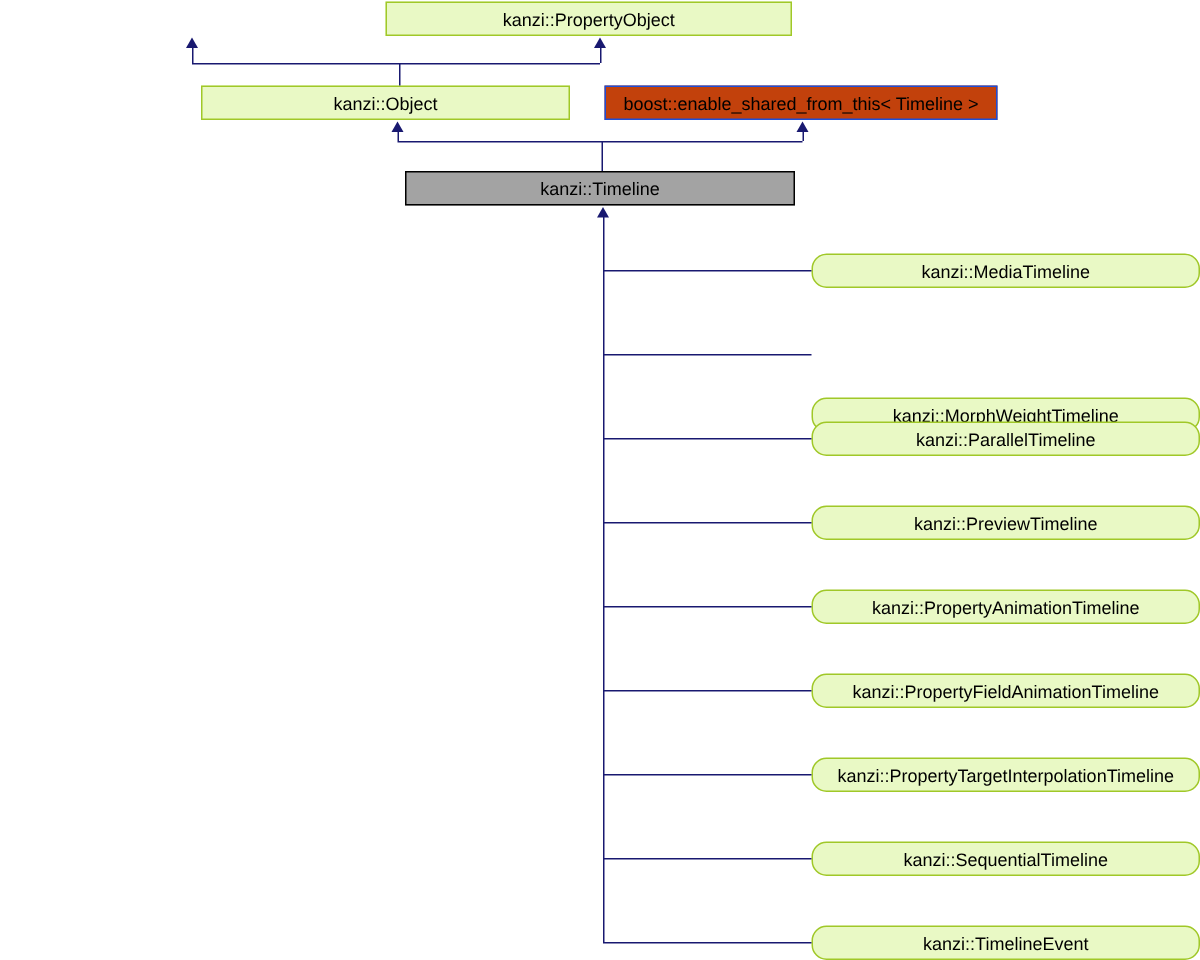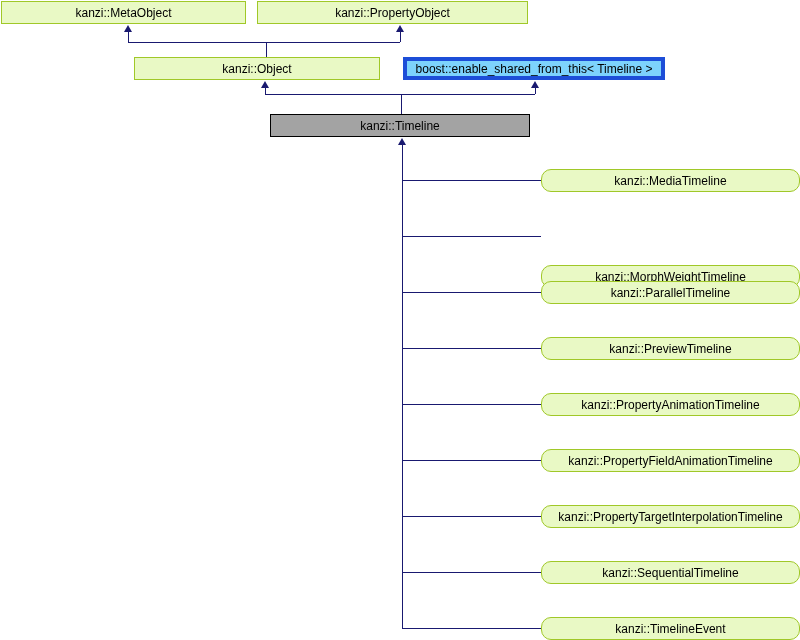--- a/index.html
+++ b/index.html
@@ -17,21 +17,21 @@
     display: flex;
     align-items: center;
     justify-content: center;
     font-size: 12px;
     color: #000000;
     white-space: nowrap;
     text-align: center;
     line-height: 1;
   }
   .node.green { background: #E9F9C5; border: 1px solid #A0C828; }
-  .node.gray  { background: #7dd3fc; border: 4px solid #1d4ed8; text-align: center; }
+  .node.gray  { background: #c2410c; border: 1px solid #1d4ed8; text-align: center; }
   .node.white { background: #a3a3a3; border: 1px solid #000000; }
 
   .hline { position: absolute; height: 1px; background: #191970; }
   .vline { position: absolute; width: 1px; background: #191970; }
   .arrow-up {
     position: absolute;
     width: 0; height: 0;
     border-left: 4px solid transparent;
     border-right: 4px solid transparent;
     border-bottom: 7px solid #191970;
@@ -82,21 +82,20 @@
   .b-propfield  { top: 460px; }
   .b-proptarget { top: 516px; }
   .b-sequential { top: 572px; }
   .b-tlevent    { top: 628px; }
 </style>
 </head>
 <body>
 
 <div class="diagram">
 
-  <div class="node green n-metaobject">kanzi::MetaObject</div>
   <div class="node green n-propobject">kanzi::PropertyObject</div>
   <div class="node green n-object">kanzi::Object</div>
   <div class="node gray n-boost">boost::enable_shared_from_this&lt; Timeline &gt;</div>
   <div class="node white n-timeline">kanzi::Timeline</div>
 
   <div class="node green n-child n-media">kanzi::MediaTimeline</div>
   <div class="node green n-child n-morph">kanzi::MorphWeightTimeline</div>
   <div class="node green n-child n-parallel">kanzi::ParallelTimeline</div>
   <div class="node green n-child n-preview">kanzi::PreviewTimeline</div>
   <div class="node green n-child n-propanim">kanzi::PropertyAnimationTimeline</div>

